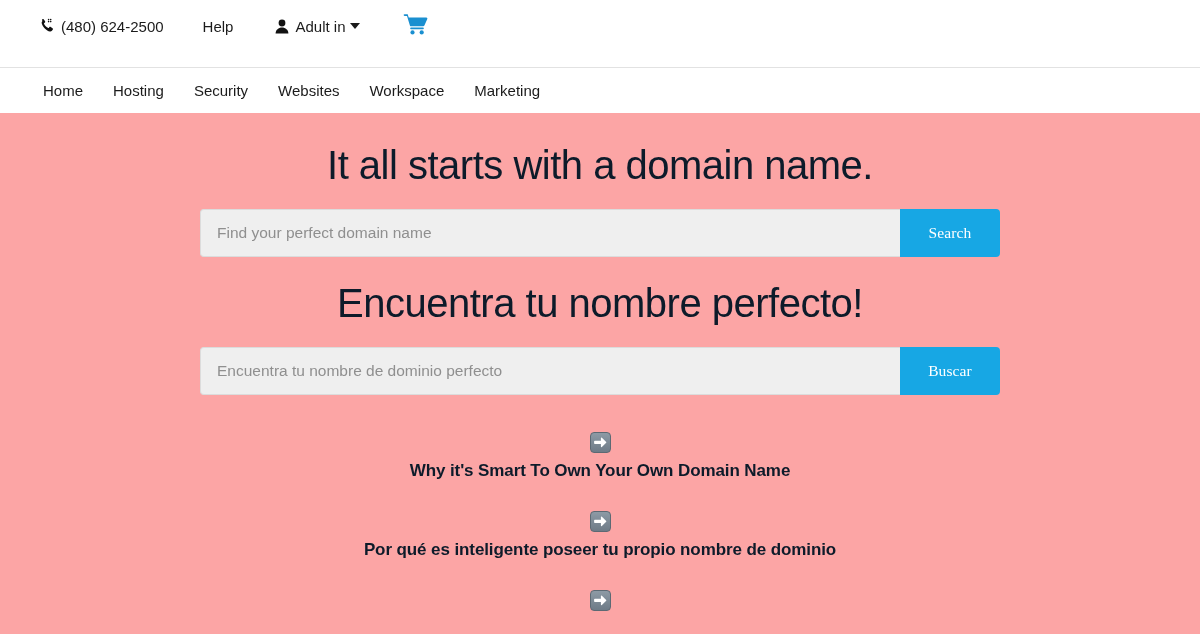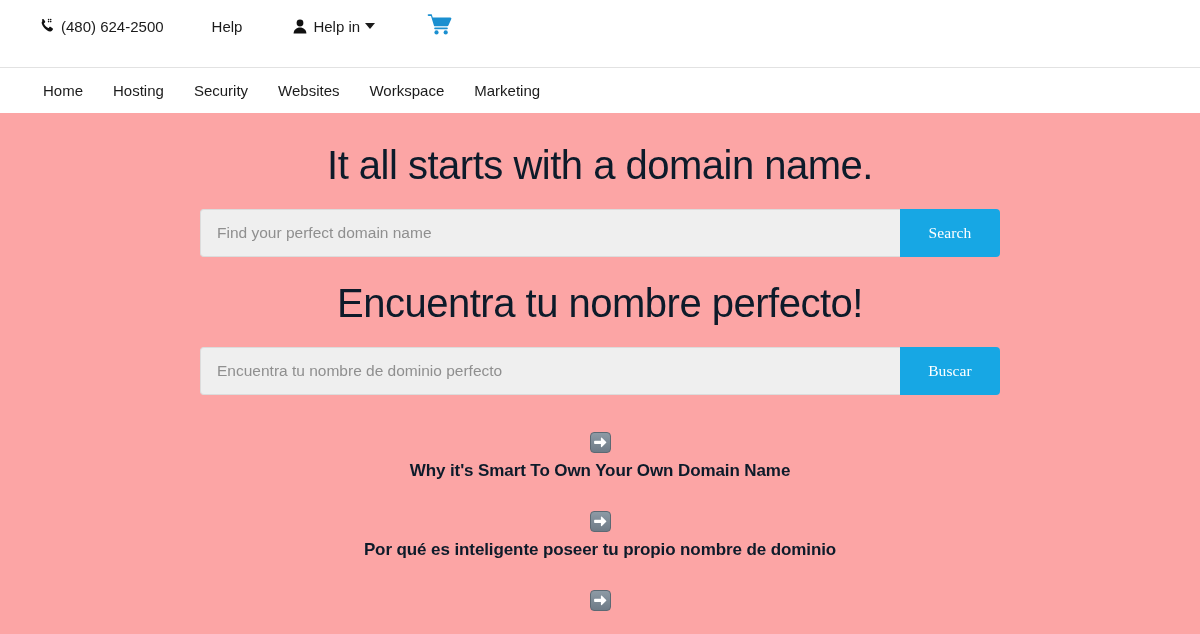--- a/index.html
+++ b/index.html
@@ -44,21 +44,21 @@
     font-size: 10.5px;
     letter-spacing: 1.15px;
     color: #8c8c8c;
     margin-top: 4px;
     text-transform: uppercase;
   }
 
   .header-right {
     display: flex;
     align-items: center;
-    gap: 17px;
+    gap: 8px;
     padding-top: 12px;
   }
   .hr-item {
     display: flex;
     align-items: center;
     font-size: 15px;
     color: #1b1b1b;
     text-decoration: none;
     padding: 0 17px;
     line-height: 1;
@@ -219,21 +219,21 @@
       <span>Help</span>
     </a>
 
     <a class="hr-item" href="#">
       <span class="hr-icon">
         <svg width="14" height="15" viewBox="0 0 14 15" aria-hidden="true">
           <circle fill="#111" cx="7" cy="4" r="3.4"></circle>
           <path fill="#111" d="M0.6 14.5c0-3.6 2.9-6 6.4-6s6.4 2.4 6.4 6z"></path>
         </svg>
       </span>
-      <span>Help in</span>
+      <span>Adult in</span>
       <span class="caret"></span>
     </a>
 
     <a class="cart-wrap" href="#">
       <span>
         <svg width="26" height="24" viewBox="0 0 26 24" aria-hidden="true">
           <path fill="#1a8fd0" d="M1.5 2.2h3.2l1 3.4h17.6c.8 0 1.3.8 1 1.5l-2.9 6.4c-.2.5-.7.8-1.2.8H8.1c-.6 0-1.1-.4-1.2-.9L4 3.9H1.5c-.5 0-.9-.4-.9-.85s.4-.85.9-.85z"></path>
           <rect fill="#1a8fd0" x="7.2" y="15.6" width="13.6" height="1.7" rx="0.8"></rect>
           <circle fill="#1a8fd0" cx="9.5" cy="20.4" r="2.1"></circle>
           <circle fill="#1a8fd0" cx="18.7" cy="20.4" r="2.1"></circle>

